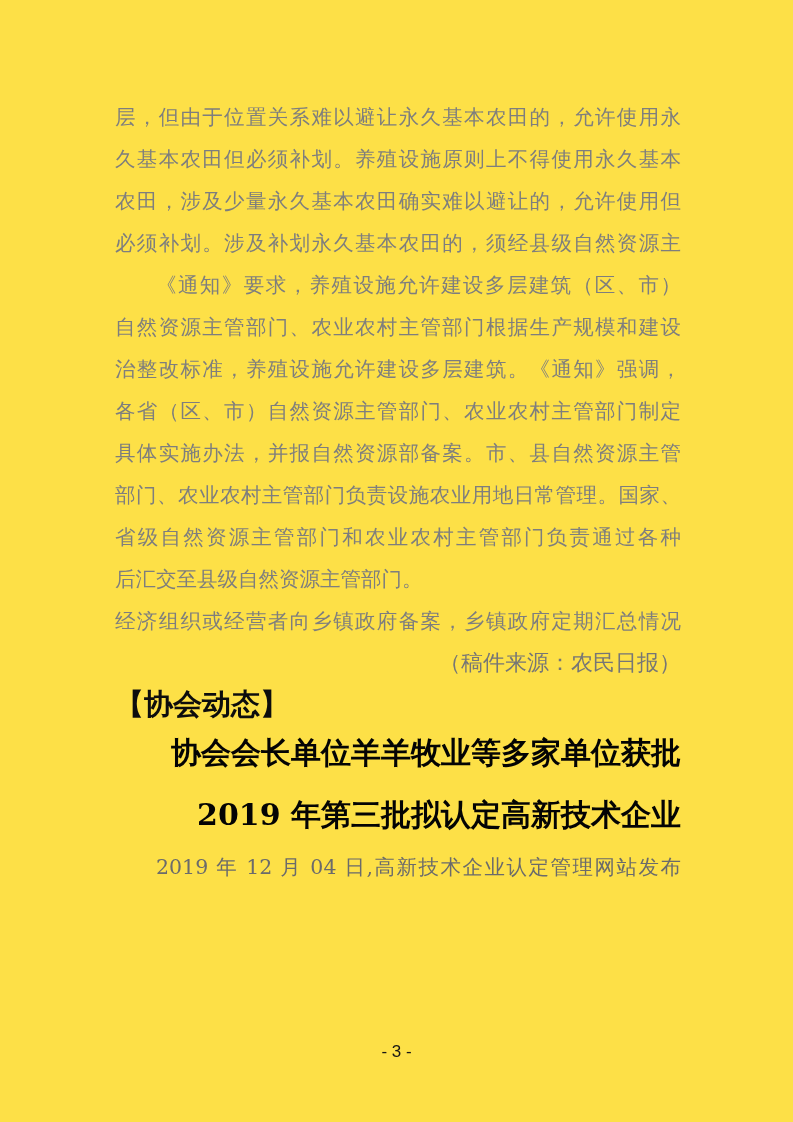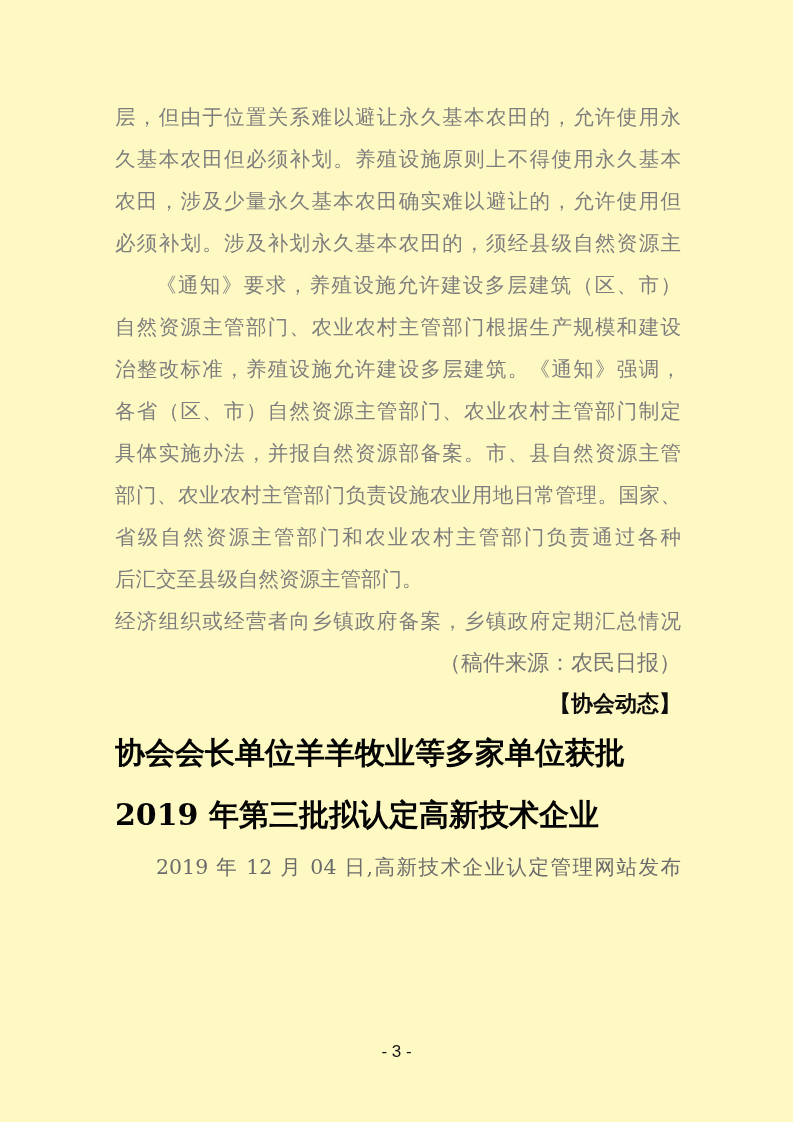--- a/index.html
+++ b/index.html
@@ -4,21 +4,21 @@
 <style>
   html, body {
     margin: 0;
     padding: 0;
     background: #ffffff;
   }
   .page {
     position: relative;
     width: 793px;
     height: 1122px;
-    background: #fef9c3;
+    background: #fde047;
     overflow: hidden;
     font-family: "DejaVu Serif", serif;
     text-decoration: underline;
   }
   .content {
     position: absolute;
     left: 115px;
     top: 96px;
     width: 566px;
   }
@@ -49,29 +49,28 @@
     color: #767676;
     font-size: 22px;
   }
   .section-label {
     height: 36px;
     line-height: 36px;
     margin-top: 2px;
     color: #0d0d0d;
     font-family: "Liberation Sans", sans-serif;
     font-weight: bold;
-    font-size: 22px;
-    text-align: right;
-    margin-left: 48px;
+    font-size: 29px;
+    text-align: left;
   }
   .headline {
     margin: 0;
     height: 62px;
     line-height: 62px;
-    text-align: left;
+    text-align: right;
     color: #040404;
     font-family: "DejaVu Serif", serif;
     font-weight: bold;
     font-size: 30px;
     overflow: hidden;
   }
   .para-song {
     height: 42px;
     line-height: 42px;
     overflow: hidden;

